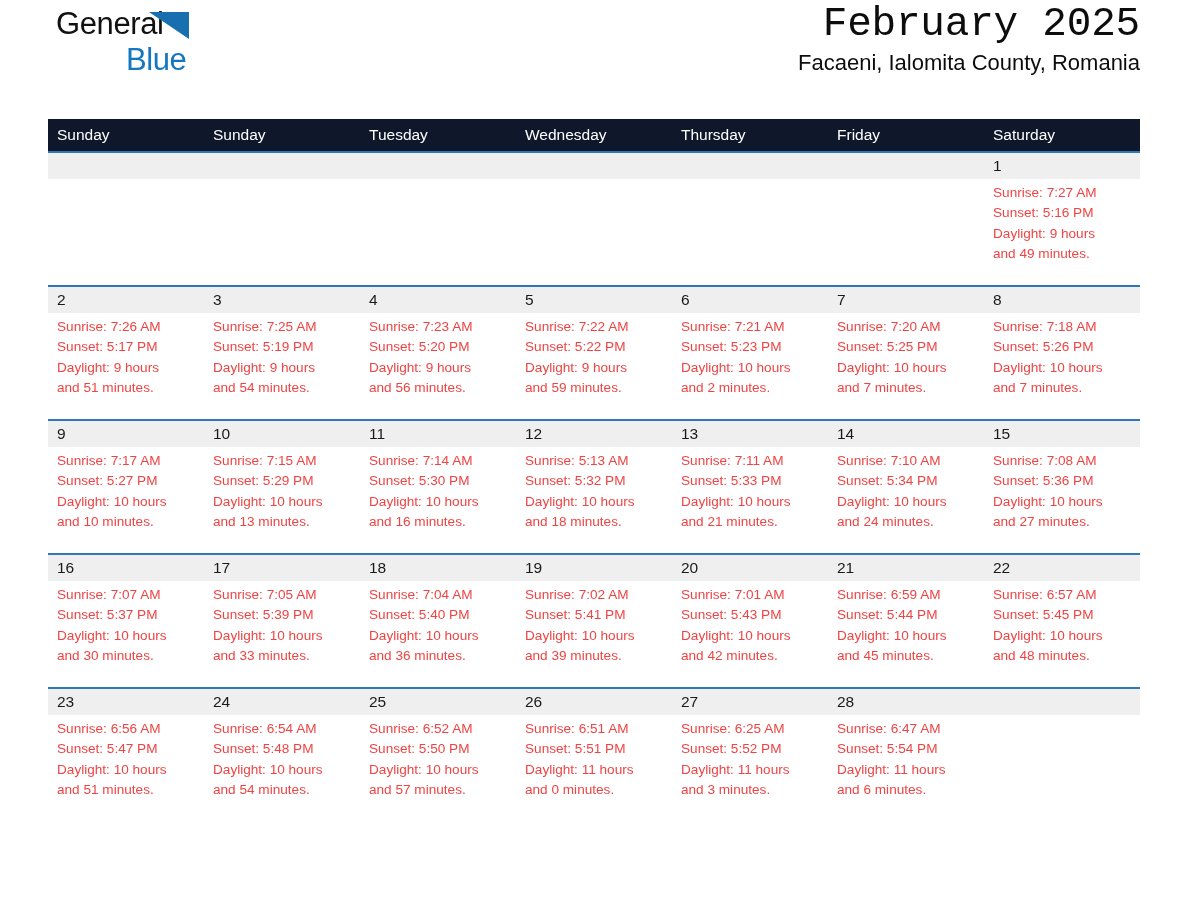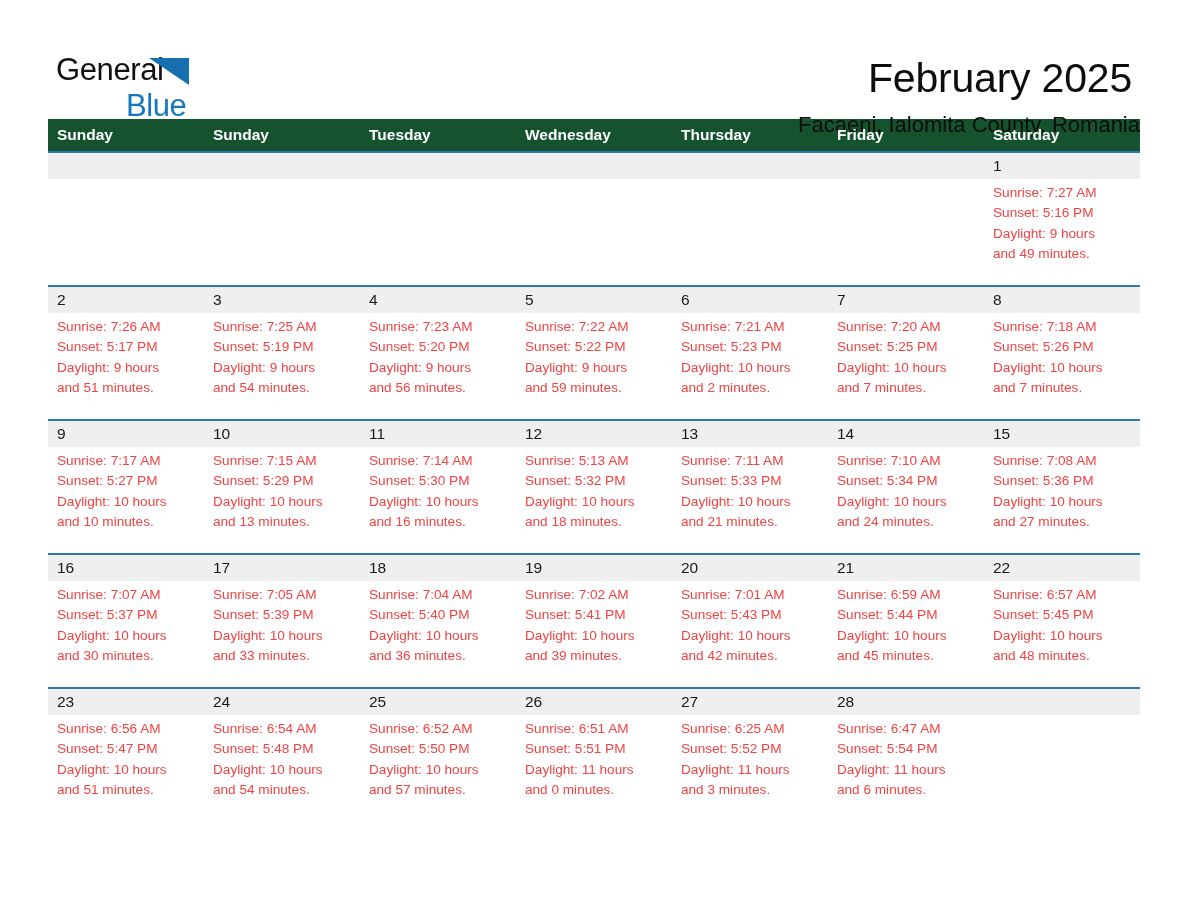--- a/index.html
+++ b/index.html
@@ -21,21 +21,20 @@
     height: 918px;
     box-sizing: border-box;
     padding: 0 48px;
   }
 
   
   .header {
     display: flex;
     align-items: flex-start;
     justify-content: space-between;
-    padding-top: 46px;
     height: 104px;
     box-sizing: border-box;
   }
   .logo {
     position: relative;
     width: 150px;
     height: 64px;
     line-height: 1;
     user-select: none;
   }
@@ -74,40 +73,41 @@
   .title-block {
     text-align: right;
     padding-top: 0px;
   }
   .month-title {
     font-size: 41px;
     font-weight: normal;
     color: #0d0d0d;
     letter-spacing: -0.2px;
     line-height: 48px;
-    margin: 8px;
+    margin: 0;
+    font-family: Liberation Mono, monospace;
   }
   .location {
     font-size: 22px;
     color: #0d0d0d;
     line-height: 30px;
     margin-top: 0;
   }
 
   
   .calendar {
     margin-top: 15px;
     width: 1092px;
     border-collapse: collapse;
     table-layout: fixed;
   }
   .calendar thead th {
-    background: #14532d;
+    background: #0f172a;
     color: #ffffff;
-    font-weight: bold;
+    font-weight: normal;
     font-size: 15.5px;
     text-align: left;
     padding: 7px 0 7px 9px;
     height: 17px;
     border: none;
   }
   .calendar tbody td {
     vertical-align: top;
     padding: 0;
     border-top: 2px solid #2e77b8;

